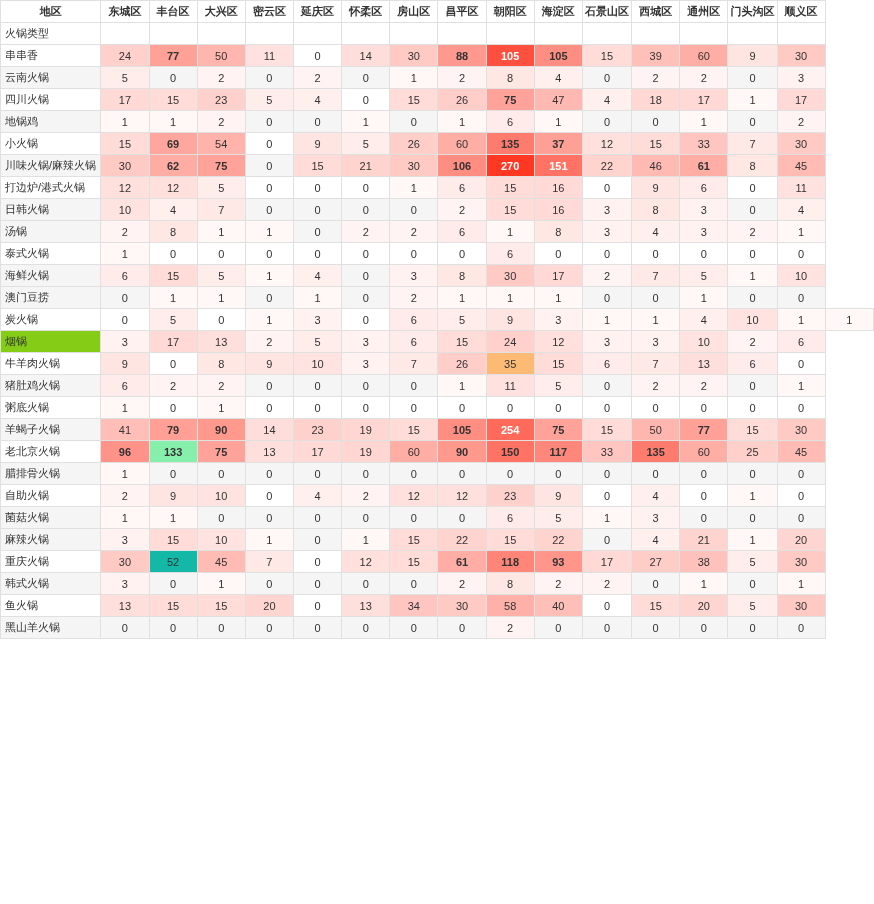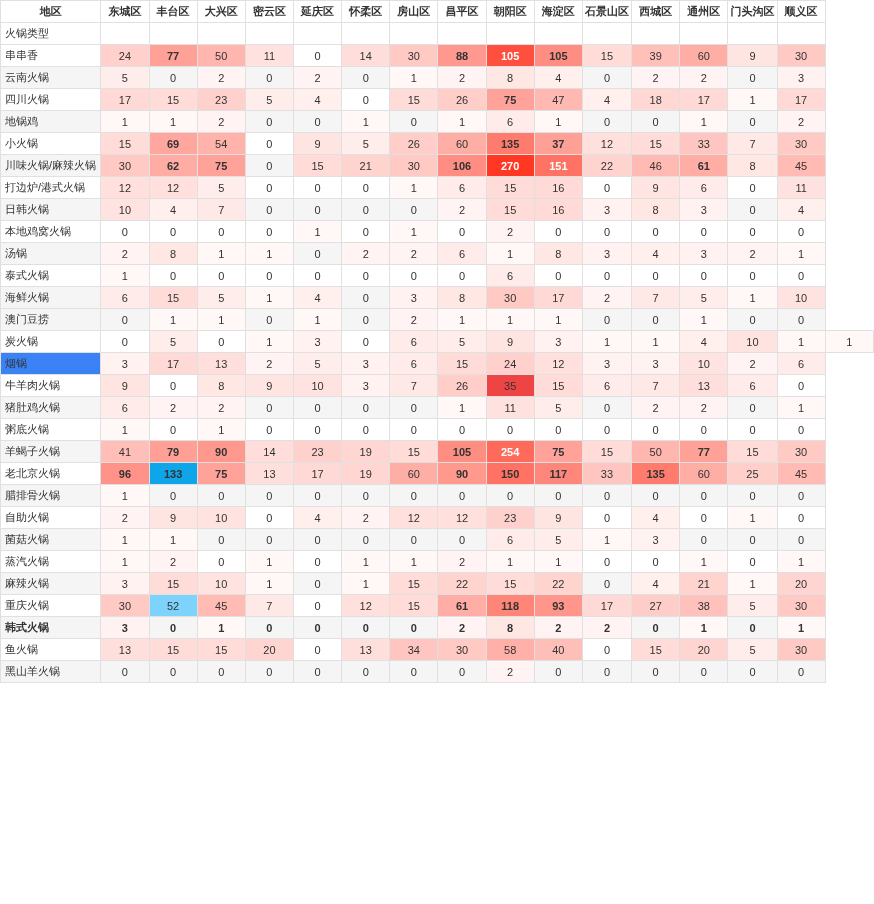--- a/index.html
+++ b/index.html
@@ -226,38 +226,20 @@
           <td class="data-cell" style="background: rgb(245, 245, 245);">0</td>
           <td class="data-cell" style="background: rgb(255, 244, 243);">2</td>
           <td class="data-cell" style="background: rgb(255, 220, 216);">15</td>
           <td class="data-cell" style="background: rgb(255, 218, 215);">16</td>
           <td class="data-cell" style="background: rgb(255, 242, 240);">3</td>
           <td class="data-cell" style="background: rgb(255, 231, 228);">8</td>
           <td class="data-cell" style="background: rgb(255, 242, 240);">3</td>
           <td class="data-cell" style="background: rgb(245, 245, 245);">0</td>
           <td class="data-cell" style="background: rgb(255, 239, 237);">4</td>
         </tr>
-        <tr>
-          <td class="row-header">本地鸡窝火锅</td>
-          <td class="data-cell" style="background: rgb(255, 255, 255);">0</td>
-          <td class="data-cell" style="background: rgb(255, 255, 255);">0</td>
-          <td class="data-cell" style="background: rgb(255, 255, 255);">0</td>
-          <td class="data-cell" style="background: rgb(255, 255, 255);">0</td>
-          <td class="data-cell" style="background: rgb(255, 248, 247);">1</td>
-          <td class="data-cell" style="background: rgb(255, 255, 255);">0</td>
-          <td class="data-cell" style="background: rgb(255, 248, 247);">1</td>
-          <td class="data-cell" style="background: rgb(255, 255, 255);">0</td>
-          <td class="data-cell" style="background: rgb(255, 244, 243);">2</td>
-          <td class="data-cell" style="background: rgb(255, 255, 255);">0</td>
-          <td class="data-cell" style="background: rgb(255, 255, 255);">0</td>
-          <td class="data-cell" style="background: rgb(255, 255, 255);">0</td>
-          <td class="data-cell" style="background: rgb(255, 255, 255);">0</td>
-          <td class="data-cell" style="background: rgb(255, 255, 255);">0</td>
-          <td class="data-cell" style="background: rgb(255, 255, 255);">0</td>
-        </tr>
         <tr style="background: rgb(245, 245, 245);">
           <td class="row-header" style="background: rgb(245, 245, 245);">汤锅</td>
           <td class="data-cell" style="background: rgb(255, 244, 243);">2</td>
           <td class="data-cell" style="background: rgb(255, 231, 228);">8</td>
           <td class="data-cell" style="background: rgb(255, 248, 247);">1</td>
           <td class="data-cell" style="background: rgb(255, 248, 247);">1</td>
           <td class="data-cell" style="background: rgb(245, 245, 245);">0</td>
           <td class="data-cell" style="background: rgb(255, 244, 243);">2</td>
           <td class="data-cell" style="background: rgb(255, 244, 243);">2</td>
           <td class="data-cell" style="background: rgb(255, 235, 233);">6</td>
@@ -336,21 +318,21 @@
           <td class="data-cell" style="background: rgb(255, 229, 226);">9</td>
           <td class="data-cell" style="background: rgb(255, 242, 240);">3</td>
           <td class="data-cell" style="background: rgb(255, 248, 247);">1</td>
           <td class="data-cell" style="background: rgb(255, 248, 247);">1</td>
           <td class="data-cell" style="background: rgb(255, 239, 237);">4</td>
           <td class="data-cell" style="background: rgb(255, 227, 225);">10</td>
           <td class="data-cell" style="background: rgb(255, 248, 247);">1</td>
           <td class="data-cell" style="background: rgb(255, 248, 247);">1</td>
         </tr>
         <tr style="background: rgb(245, 245, 245);">
-          <td class="row-header" style="background: #3b82f6; margin-left: 16px;">烟锅</td>
+          <td class="row-header" style="background: #84cc16; margin-left: 16px;">烟锅</td>
           <td class="data-cell" style="background: rgb(255, 242, 240);">3</td>
           <td class="data-cell" style="background: rgb(255, 217, 213);">17</td>
           <td class="data-cell" style="background: rgb(255, 223, 219);">13</td>
           <td class="data-cell" style="background: rgb(255, 244, 243);">2</td>
           <td class="data-cell" style="background: rgb(255, 237, 235);">5</td>
           <td class="data-cell" style="background: rgb(255, 242, 240);">3</td>
           <td class="data-cell" style="background: rgb(255, 235, 233);">6</td>
           <td class="data-cell" style="background: rgb(255, 220, 216);">15</td>
           <td class="data-cell" style="background: rgb(255, 208, 204);">24</td>
           <td class="data-cell" style="background: rgb(255, 224, 221);">12</td>
@@ -363,21 +345,21 @@
         <tr>
           <td class="row-header">牛羊肉火锅</td>
           <td class="data-cell" style="background: rgb(255, 229, 226);">9</td>
           <td class="data-cell" style="background: rgb(255, 255, 255);">0</td>
           <td class="data-cell" style="background: rgb(255, 231, 228);">8</td>
           <td class="data-cell" style="background: rgb(255, 229, 226);">9</td>
           <td class="data-cell" style="background: rgb(255, 227, 225);">10</td>
           <td class="data-cell" style="background: rgb(255, 242, 240);">3</td>
           <td class="data-cell" style="background: rgb(255, 233, 230);">7</td>
           <td class="data-cell" style="background: rgb(255, 206, 201);">26</td>
-          <td class="data-cell" style="background: #ef4444;">35</td>
+          <td class="data-cell" style="background: #fdba74;">35</td>
           <td class="data-cell" style="background: rgb(255, 220, 216);">15</td>
           <td class="data-cell" style="background: rgb(255, 235, 233);">6</td>
           <td class="data-cell" style="background: rgb(255, 233, 230);">7</td>
           <td class="data-cell" style="background: rgb(255, 223, 219);">13</td>
           <td class="data-cell" style="background: rgb(255, 235, 233);">6</td>
           <td class="data-cell" style="background: rgb(255, 255, 255);">0</td>
         </tr>
         <tr style="background: rgb(245, 245, 245);">
           <td class="row-header" style="background: rgb(245, 245, 245);">猪肚鸡火锅</td>
           <td class="data-cell" style="background: rgb(255, 235, 233);">6</td>
@@ -428,21 +410,21 @@
           <td class="data-cell" style="background: rgb(255, 162, 153); font-weight: bold;">75</td>
           <td class="data-cell" style="background: rgb(255, 220, 216);">15</td>
           <td class="data-cell" style="background: rgb(255, 182, 175);">50</td>
           <td class="data-cell" style="background: rgb(255, 161, 151); font-weight: bold;">77</td>
           <td class="data-cell" style="background: rgb(255, 220, 216);">15</td>
           <td class="data-cell" style="background: rgb(255, 201, 196);">30</td>
         </tr>
         <tr>
           <td class="row-header">老北京火锅</td>
           <td class="data-cell" style="background: rgb(255, 147, 137); font-weight: bold;">96</td>
-          <td class="data-cell" style="background: #0ea5e9; font-weight: bold;">133</td>
+          <td class="data-cell" style="background: #86efac; font-weight: bold;">133</td>
           <td class="data-cell" style="background: rgb(255, 162, 153); font-weight: bold;">75</td>
           <td class="data-cell" style="background: rgb(255, 223, 219);">13</td>
           <td class="data-cell" style="background: rgb(255, 217, 213);">17</td>
           <td class="data-cell" style="background: rgb(255, 214, 210);">19</td>
           <td class="data-cell" style="background: rgb(255, 174, 166);">60</td>
           <td class="data-cell" style="background: rgb(255, 152, 141); font-weight: bold;">90</td>
           <td class="data-cell" style="background: rgb(255, 114, 100); font-weight: bold;">150</td>
           <td class="data-cell" style="background: rgb(255, 134, 122); font-weight: bold;">117</td>
           <td class="data-cell" style="background: rgb(255, 198, 193);">33</td>
           <td class="data-cell" style="background: rgb(255, 123, 110); font-weight: bold;">135</td>
@@ -497,38 +479,20 @@
           <td class="data-cell" style="background: rgb(245, 245, 245);">0</td>
           <td class="data-cell" style="background: rgb(245, 245, 245);">0</td>
           <td class="data-cell" style="background: rgb(255, 235, 233);">6</td>
           <td class="data-cell" style="background: rgb(255, 237, 235);">5</td>
           <td class="data-cell" style="background: rgb(255, 248, 247);">1</td>
           <td class="data-cell" style="background: rgb(255, 242, 240);">3</td>
           <td class="data-cell" style="background: rgb(245, 245, 245);">0</td>
           <td class="data-cell" style="background: rgb(245, 245, 245);">0</td>
           <td class="data-cell" style="background: rgb(245, 245, 245);">0</td>
         </tr>
-        <tr>
-          <td class="row-header">蒸汽火锅</td>
-          <td class="data-cell" style="background: rgb(255, 248, 247);">1</td>
-          <td class="data-cell" style="background: rgb(255, 244, 243);">2</td>
-          <td class="data-cell" style="background: rgb(255, 255, 255);">0</td>
-          <td class="data-cell" style="background: rgb(255, 248, 247);">1</td>
-          <td class="data-cell" style="background: rgb(255, 255, 255);">0</td>
-          <td class="data-cell" style="background: rgb(255, 248, 247);">1</td>
-          <td class="data-cell" style="background: rgb(255, 248, 247);">1</td>
-          <td class="data-cell" style="background: rgb(255, 244, 243);">2</td>
-          <td class="data-cell" style="background: rgb(255, 248, 247);">1</td>
-          <td class="data-cell" style="background: rgb(255, 248, 247);">1</td>
-          <td class="data-cell" style="background: rgb(255, 255, 255);">0</td>
-          <td class="data-cell" style="background: rgb(255, 255, 255);">0</td>
-          <td class="data-cell" style="background: rgb(255, 248, 247);">1</td>
-          <td class="data-cell" style="background: rgb(255, 255, 255);">0</td>
-          <td class="data-cell" style="background: rgb(255, 248, 247);">1</td>
-        </tr>
         <tr style="background: rgb(245, 245, 245);">
           <td class="row-header" style="background: rgb(245, 245, 245);">麻辣火锅</td>
           <td class="data-cell" style="background: rgb(255, 242, 240);">3</td>
           <td class="data-cell" style="background: rgb(255, 220, 216);">15</td>
           <td class="data-cell" style="background: rgb(255, 227, 225);">10</td>
           <td class="data-cell" style="background: rgb(255, 248, 247);">1</td>
           <td class="data-cell" style="background: rgb(245, 245, 245);">0</td>
           <td class="data-cell" style="background: rgb(255, 248, 247);">1</td>
           <td class="data-cell" style="background: rgb(255, 220, 216);">15</td>
           <td class="data-cell" style="background: rgb(255, 211, 206);">22</td>
@@ -536,36 +500,36 @@
           <td class="data-cell" style="background: rgb(255, 211, 206);">22</td>
           <td class="data-cell" style="background: rgb(245, 245, 245);">0</td>
           <td class="data-cell" style="background: rgb(255, 239, 237);">4</td>
           <td class="data-cell" style="background: rgb(255, 212, 207);">21</td>
           <td class="data-cell" style="background: rgb(255, 248, 247);">1</td>
           <td class="data-cell" style="background: rgb(255, 213, 209);">20</td>
         </tr>
         <tr>
           <td class="row-header">重庆火锅</td>
           <td class="data-cell" style="background: rgb(255, 201, 196);">30</td>
-          <td class="data-cell" style="background: #7dd3fc;">52</td>
+          <td class="data-cell" style="background: #14b8a6;">52</td>
           <td class="data-cell" style="background: rgb(255, 187, 180);">45</td>
           <td class="data-cell" style="background: rgb(255, 233, 230);">7</td>
           <td class="data-cell" style="background: rgb(255, 255, 255);">0</td>
           <td class="data-cell" style="background: rgb(255, 224, 221);">12</td>
           <td class="data-cell" style="background: rgb(255, 220, 216);">15</td>
           <td class="data-cell" style="background: rgb(255, 173, 165); font-weight: bold;">61</td>
           <td class="data-cell" style="background: rgb(255, 133, 121); font-weight: bold;">118</td>
           <td class="data-cell" style="background: rgb(255, 149, 139); font-weight: bold;">93</td>
           <td class="data-cell" style="background: rgb(255, 217, 213);">17</td>
           <td class="data-cell" style="background: rgb(255, 205, 200);">27</td>
           <td class="data-cell" style="background: rgb(255, 193, 187);">38</td>
           <td class="data-cell" style="background: rgb(255, 237, 235);">5</td>
           <td class="data-cell" style="background: rgb(255, 201, 196);">30</td>
         </tr>
-        <tr style="background: #5eead4; font-weight: bold;">
+        <tr style="background: #5eead4;">
           <td class="row-header" style="background: rgb(245, 245, 245);">韩式火锅</td>
           <td class="data-cell" style="background: rgb(255, 242, 240);">3</td>
           <td class="data-cell" style="background: rgb(245, 245, 245);">0</td>
           <td class="data-cell" style="background: rgb(255, 248, 247);">1</td>
           <td class="data-cell" style="background: rgb(245, 245, 245);">0</td>
           <td class="data-cell" style="background: rgb(245, 245, 245);">0</td>
           <td class="data-cell" style="background: rgb(245, 245, 245);">0</td>
           <td class="data-cell" style="background: rgb(245, 245, 245);">0</td>
           <td class="data-cell" style="background: rgb(255, 244, 243);">2</td>
           <td class="data-cell" style="background: rgb(255, 231, 228);">8</td>

